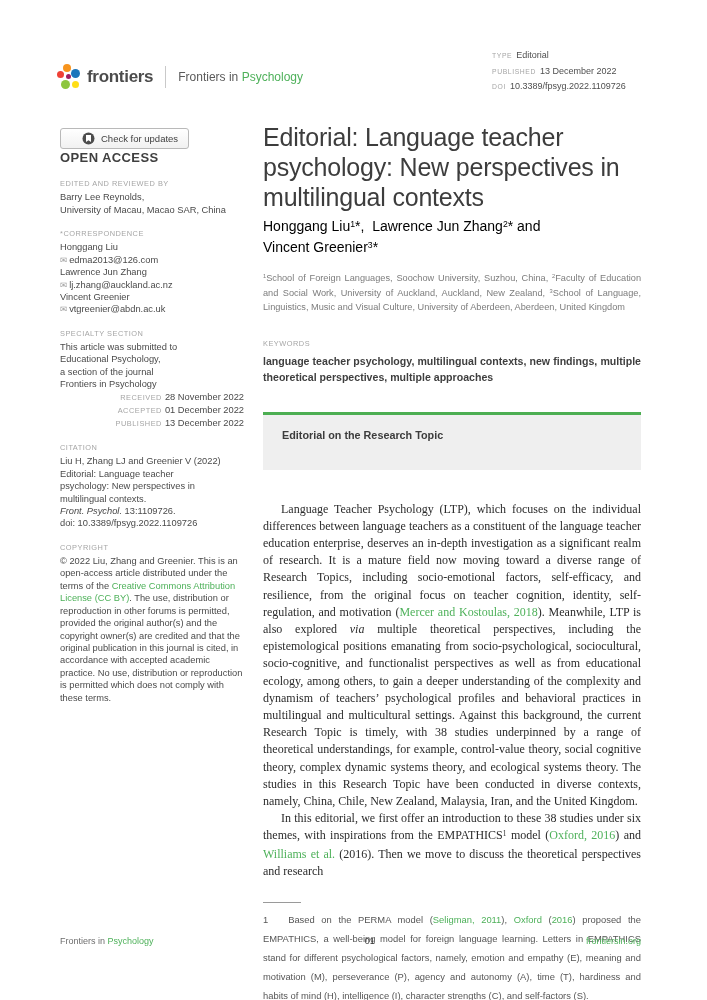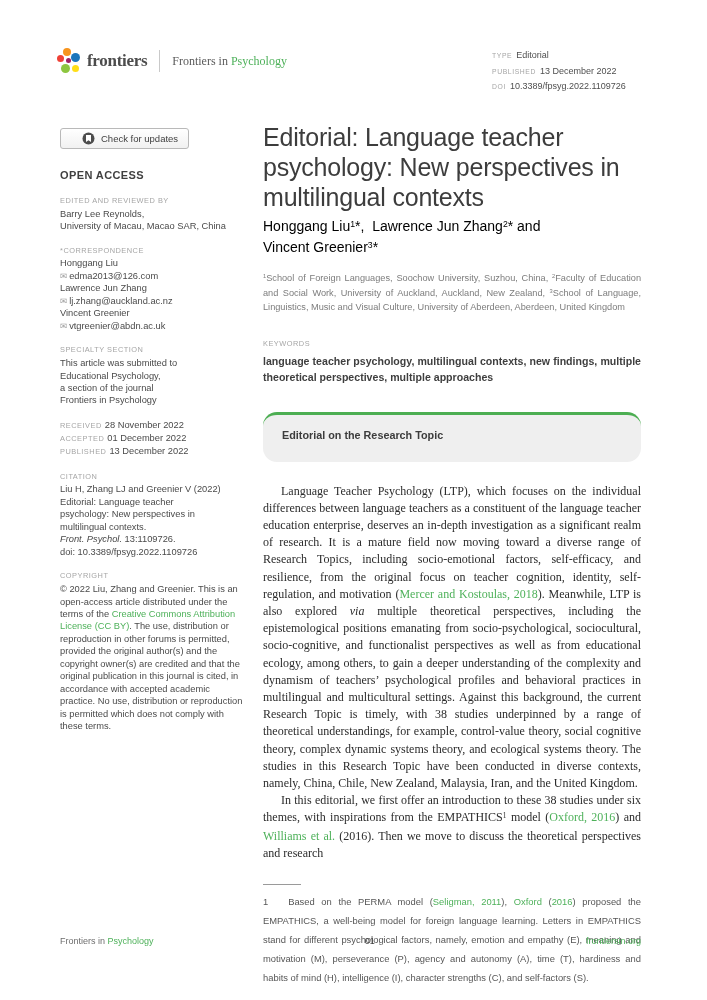--- a/index.html
+++ b/index.html
@@ -9,55 +9,55 @@
     --side:#4a4a4a;
     --label:#a5a5a5;
     --body:#2b2b2b;
   }
   *{margin:0;padding:0;box-sizing:border-box;}
   html,body{background:#fff;}
   body{width:707px;height:1000px;position:relative;font-family:"Liberation Sans",sans-serif;overflow:hidden;}
   .green{color:var(--green);}
 
   
-  .brand{position:absolute;left:57px;top:48px;display:flex;align-items:center;font-family:Liberation Serif, serif;}
+  .brand{position:absolute;left:57px;top:64px;display:flex;align-items:center;}
   .logo-dots{width:24px;height:26px;position:relative;display:inline-block;margin-right:6px;}
   .logo-dots i{position:absolute;border-radius:50%;display:block;}
   .logo-word{font-size:17px;font-weight:700;color:#4c4c4c;letter-spacing:-0.3px;}
   .brand-divider{width:1px;height:22px;background:#c9c9c9;margin:0 12px;}
   .journal-name{font-size:12px;color:#5a5a5a;}
 
   .meta{position:absolute;left:492px;top:47px;}
   .meta-row{line-height:12.5px;white-space:nowrap;}
   .meta-label{font-size:6.8px;color:var(--label);letter-spacing:0.6px;margin-right:4px;}
   .meta-value{font-size:9px;color:#4f4f4f;}
 
   
   .sidebar{position:absolute;left:60px;top:128px;width:184px;font-size:9.3px;color:var(--side);line-height:1.34;}
   .check-btn{display:inline-flex;align-items:center;gap:6px;border:1px solid #b9b9b9;border-radius:3px;
     background:linear-gradient(#fff,#f1f1f1);padding:3px 10px 3px 21px;font-size:9.5px;color:#3f3f3f;cursor:pointer;}
   .side-label{font-size:7.4px;letter-spacing:0.5px;color:var(--label);margin-top:13px;margin-bottom:2px;}
-  .open-access{font-size:11px;font-weight:700;color:#3f3f3f;letter-spacing:0.4px;margin-top:19px;}
+  .open-access{font-size:13px;font-weight:700;color:#3f3f3f;letter-spacing:0.4px;}
   .pre{white-space:pre-line;}
   .corr-name{display:block;}
   .corr-email{display:block;}
   .env{color:#9a9a9a;font-size:8.5px;margin-right:2px;}
   .date-row{line-height:12.2px;white-space:nowrap;}
   .date-row .side-label{display:inline;margin:0 3px 0 0;}
   .copyright{margin-top:2px;}
 
   
   .main{position:absolute;left:263px;top:122px;width:378px;}
   .title{font-size:25px;line-height:30px;font-weight:500;color:var(--dark);letter-spacing:-0.2px;margin-bottom:5px;}
   .authors{font-size:14px;font-weight:500;color:#000000;line-height:19px;white-space:pre-line;margin-bottom:13px;}
   .affils{font-size:9.2px;color:#7c7c7c;line-height:13.5px;text-align:justify;margin-bottom:24px;}
   .kw-label{font-size:7.4px;letter-spacing:0.5px;color:var(--label);margin-bottom:5px;}
   .keywords{font-size:10.6px;font-weight:700;color:#3f3f3f;line-height:16px;text-align:justify;margin-bottom:27px;}
 
-  .topic-box{background:var(--box-bg,#efefef);border-top:3px solid #4cae52;padding:14px 19px 17px 19px;margin-bottom:21px;border-radius:14px;}
+  .topic-box{background:var(--box-bg,#efefef);border-top:3px solid #4cae52;padding:14px 19px 25px 19px;margin-bottom:31px;}
   .topic-heading{font-size:10.8px;font-weight:700;color:#3c3c3c;margin-bottom:4px;}
   .topic-link{font-size:10.8px;color:var(--green);line-height:16px;text-align:justify;cursor:pointer;}
 
   .body-text{font-family:"Liberation Serif",serif;font-size:12px;color:var(--body);line-height:17.2px;text-align:justify;}
   .body-text p{text-indent:18px;}
 
   .footnote-sep{width:38px;border:none;border-top:1px solid #9a9a9a;margin:22px 0 7px 0;}
   .footnote{font-size:9.4px;color:#565656;line-height:19px;text-align:justify;}
 
   
@@ -127,21 +127,21 @@
     <span class="corr-name">Vincent Greenier</span>
     <span class="corr-email"><span class="env">✉</span><span>vtgreenier@abdn.ac.uk</span></span>
   </div>
 
   <div class="side-label">SPECIALTY SECTION</div>
   <div class="pre">This article was submitted to
 Educational Psychology,
 a section of the journal
 Frontiers in Psychology</div>
 
-  <div style="margin-top:12px;">
+  <div style="text-align:right;">
     <div class="date-row"><span class="side-label">RECEIVED</span><span>28 November 2022</span></div>
     <div class="date-row"><span class="side-label">ACCEPTED</span><span>01 December 2022</span></div>
     <div class="date-row"><span class="side-label">PUBLISHED</span><span>13 December 2022</span></div>
   </div>
 
   <div class="side-label">CITATION</div>
   <div class="pre"><span>Liu H, Zhang LJ and Greenier V (2022)
 Editorial: Language teacher
 psychology: New perspectives in
 multilingual contexts.

